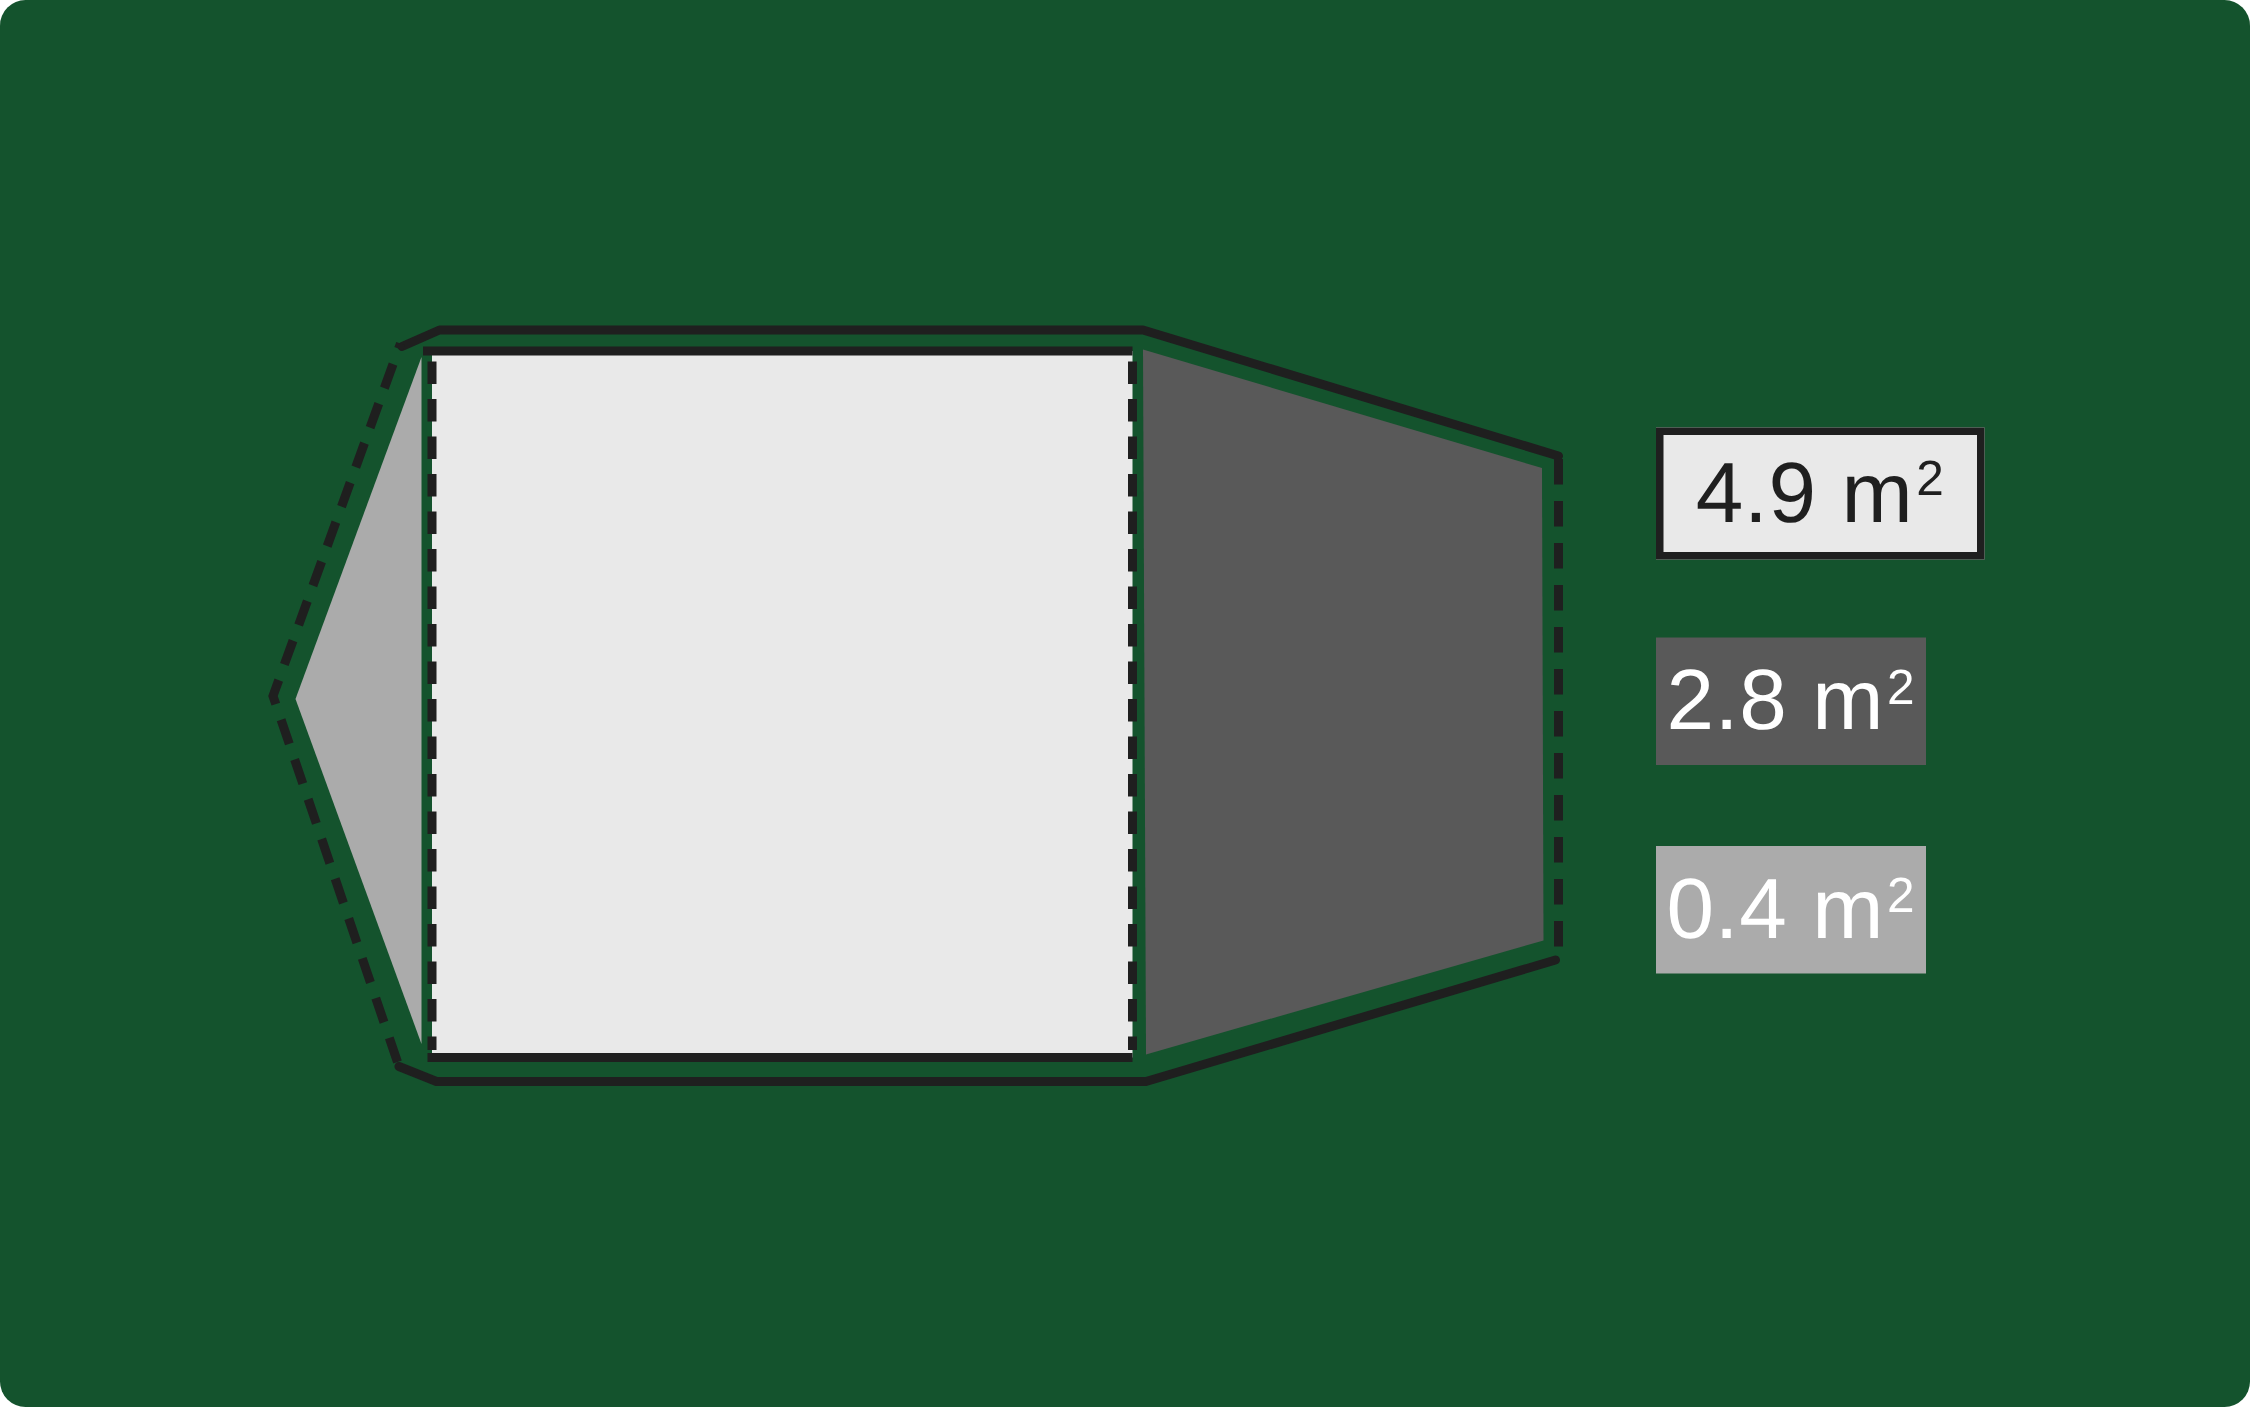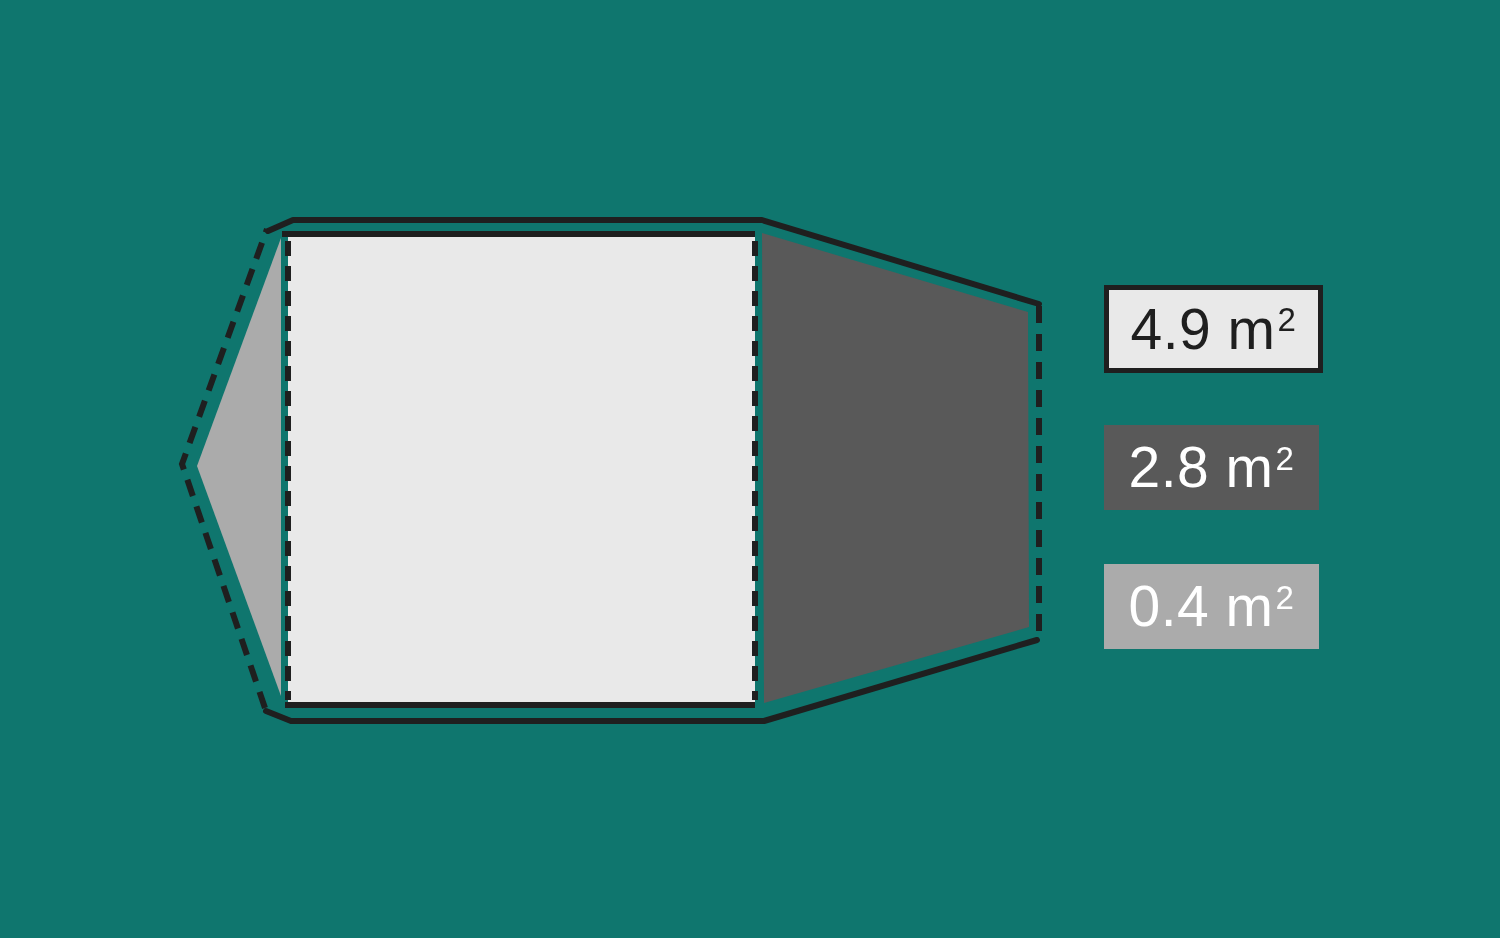--- a/index.html
+++ b/index.html
@@ -24,21 +24,21 @@
   }
   .legend {
     position: absolute;
     left: 1104px;
     top: 285px;
     width: 219px;
   }
   .legend-box {
     position: absolute;
     left: 0;
-    width: 215px;
+    width: 180px;
     height: 85px;
     box-sizing: border-box;
     display: flex;
     align-items: center;
     justify-content: center;
     font-size: 57px;
     line-height: 1;
     letter-spacing: 0.5px;
   }
   .legend-box.bordered {
@@ -51,21 +51,21 @@
     vertical-align: 0.52em;
     margin-left: 2px;
   }
   .lb-0 { top: 0; }
   .lb-1 { top: 140px; }
   .lb-2 { top: 279px; }
 </style>
 </head>
 <body>
 
-<div class="canvas" style="background: #0f766e;">
+<div class="canvas" style="background: #14532d; border-radius: 17px;">
 
   <svg class="diagram-svg" width="1500" height="938" viewBox="0 0 1500 938">
 
     <polygon points="281,238 197,466 281,696" fill="#ababab"></polygon>
 
     <rect x="288" y="234" width="467" height="471" fill="#e9e9e9"></rect>
 
     <polygon points="762,233 1028,312 1029,627 764,703" fill="#595959"></polygon>
 
     <path d="M 282 234 L 755 234" fill="none" stroke-width="6" stroke="#1f1f1f"></path>

